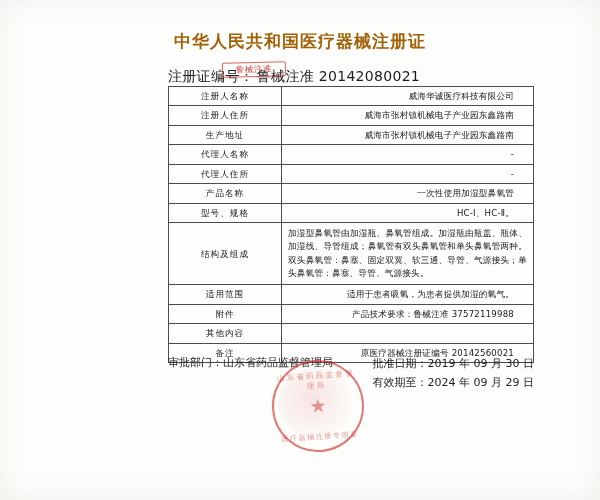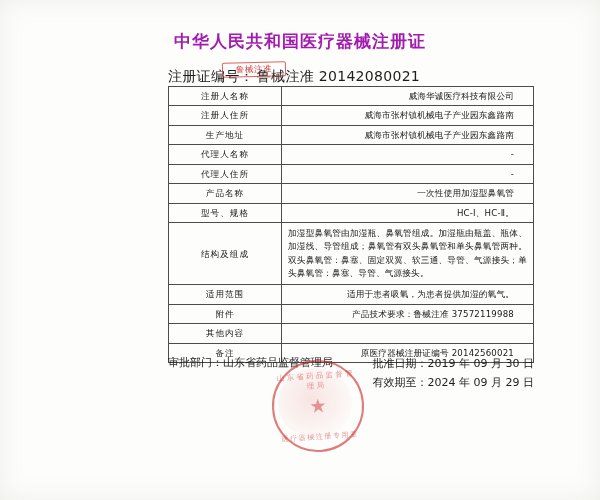--- a/index.html
+++ b/index.html
@@ -31,21 +31,21 @@
   .doc-title {
     position: absolute;
     top: 30px;
     left: 0;
     width: 600px;
     text-align: center;
     font-family: "DejaVu Serif", "Liberation Serif", serif;
     font-size: 17px;
     font-weight: bold;
     letter-spacing: 1px;
-    color: #a21caf;
+    color: #a16207;
   }
   .reg-no-line {
     position: absolute;
     top: 68px;
     left: 168px;
     font-size: 14px;
     color: #1d1d1f;
     letter-spacing: 0.3px;
   }
   .reg-no-line .val {

